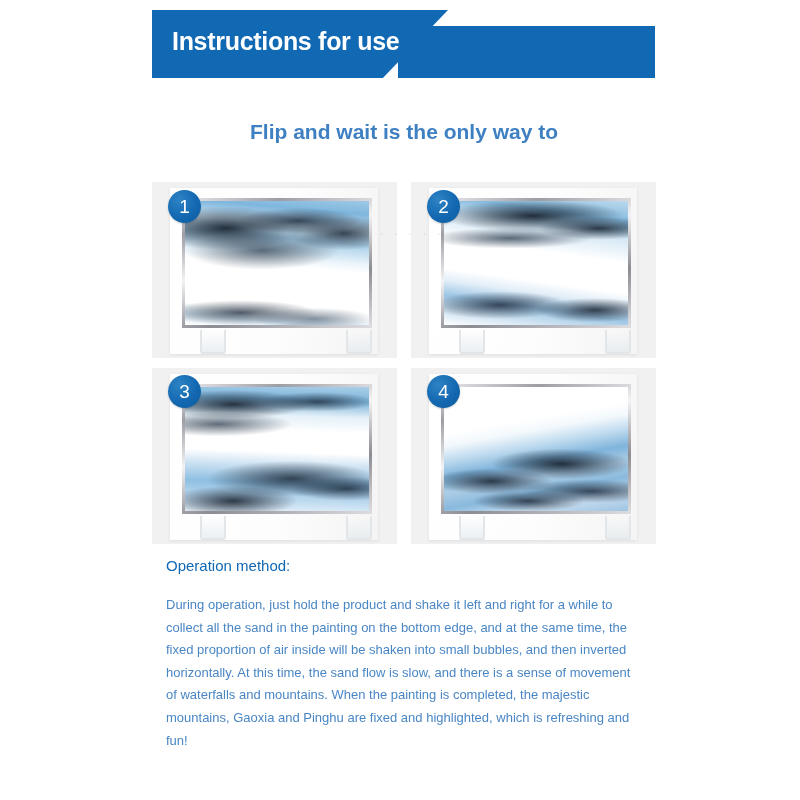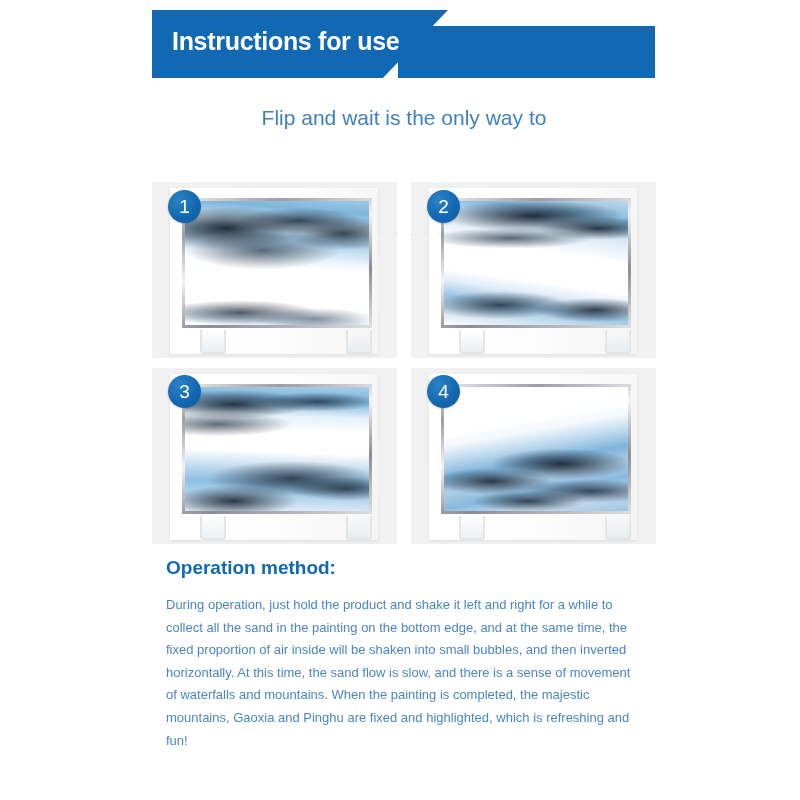--- a/index.html
+++ b/index.html
@@ -30,26 +30,26 @@
     position:absolute;left:172px;top:27px;
     color:#ffffff;
     font-size:25px;
     font-weight:bold;
     letter-spacing:-0.3px;
     white-space:nowrap;
   }
 
   
   .subtitle{
-    position:absolute;left:152px;top:103px;width:504px;
+    position:absolute;left:152px;top:117px;width:504px;
     text-align:center;
     color:#3e80c2;
     font-size:21px;
     line-height:29px;
-    font-weight:400;
+    font-weight:700;
   }
   .subtitle .l2{display:block;}
 
   
   .grid{position:absolute;left:152px;top:182px;width:504px;height:362px;}
   .panel{
     position:absolute;width:245px;height:176px;
     background:#f1f1f1;
     overflow:hidden;
   }
@@ -156,22 +156,22 @@
   }
   .badge.b1{left:168px;top:190px;}
   .badge.b2{left:427px;top:190px;}
   .badge.b3{left:168px;top:375px;}
   .badge.b4{left:427px;top:375px;}
 
   
   .op-heading{
     position:absolute;left:166px;top:557px;
     color:#1168b3;
-    font-size:19px;
-    font-weight:bold;
+    font-size:15px;
+    font-weight:normal;
   }
   .op-body{
     position:absolute;left:166px;top:594px;width:474px;
     color:#4a86c4;
     font-size:13px;
     line-height:22.6px;
     font-weight:400;
   }
   .op-body p{margin:0;}
 </style>

